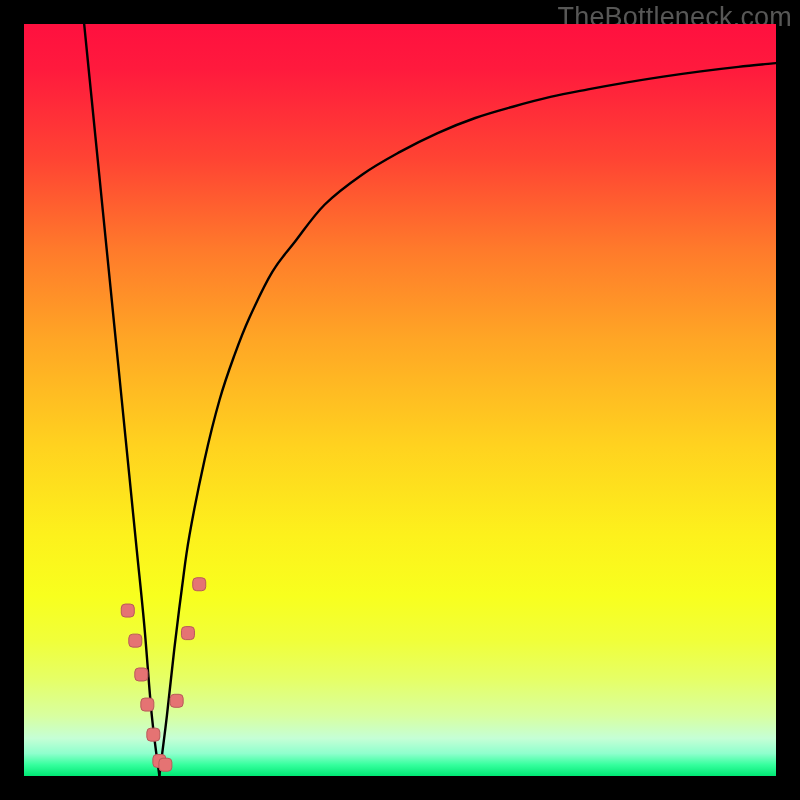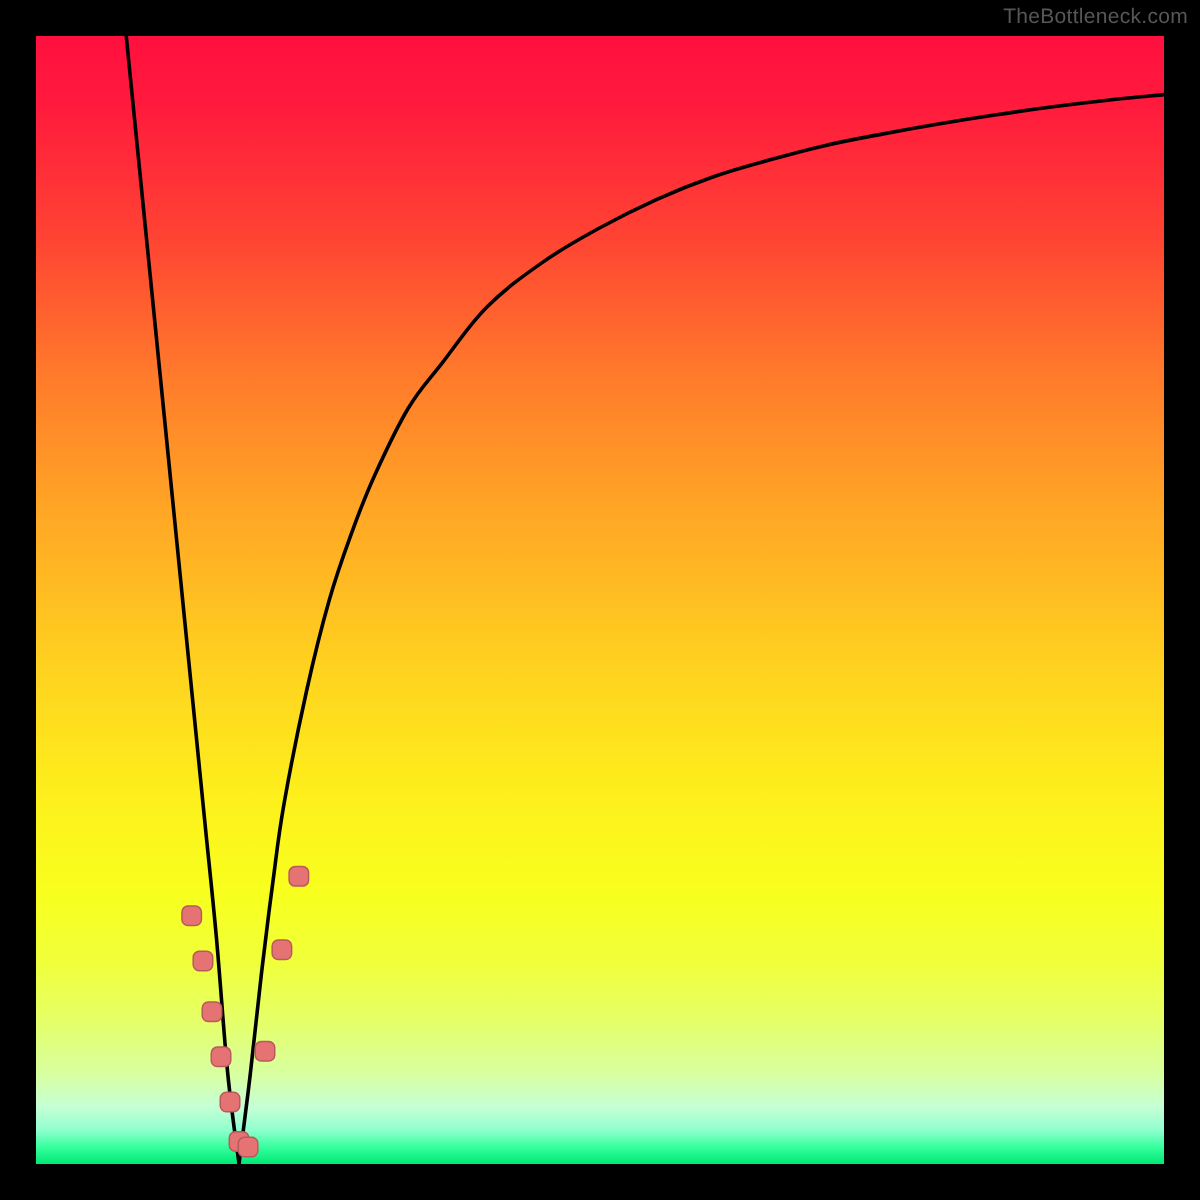--- a/index.html
+++ b/index.html
@@ -47,21 +47,21 @@
       #8fffcd 97%,
       #36ff9e 98.5%,
       #00e874 100%
     );
   }
   .watermark {
     position: absolute;
     top: 2px;
     right: 8px;
     color: #575756;
-    font-size: 14px;
+    font-size: 27px;
     font-weight: 500;
     letter-spacing: 0.2px;
     user-select: none;
   }
   svg.curve {
     position: absolute;
     inset: 0;
     width: 100%;
     height: 100%;
   }

